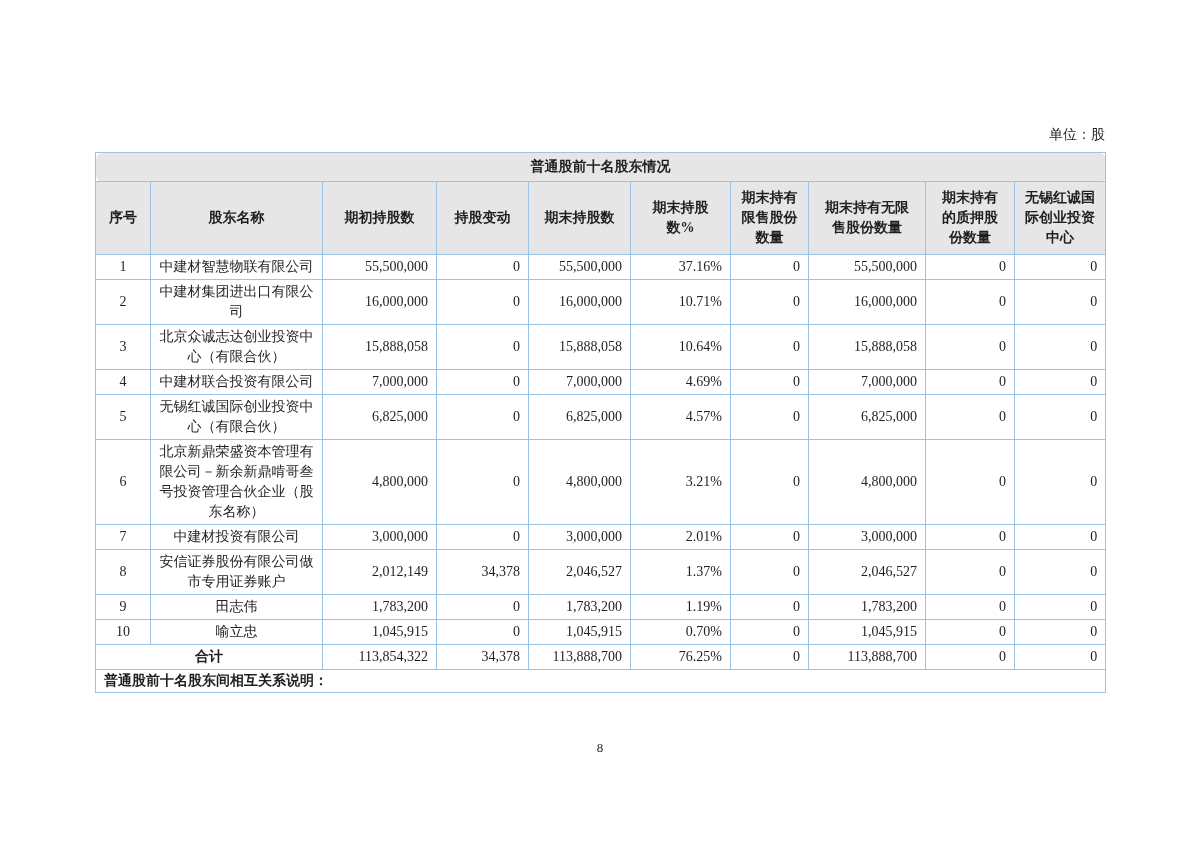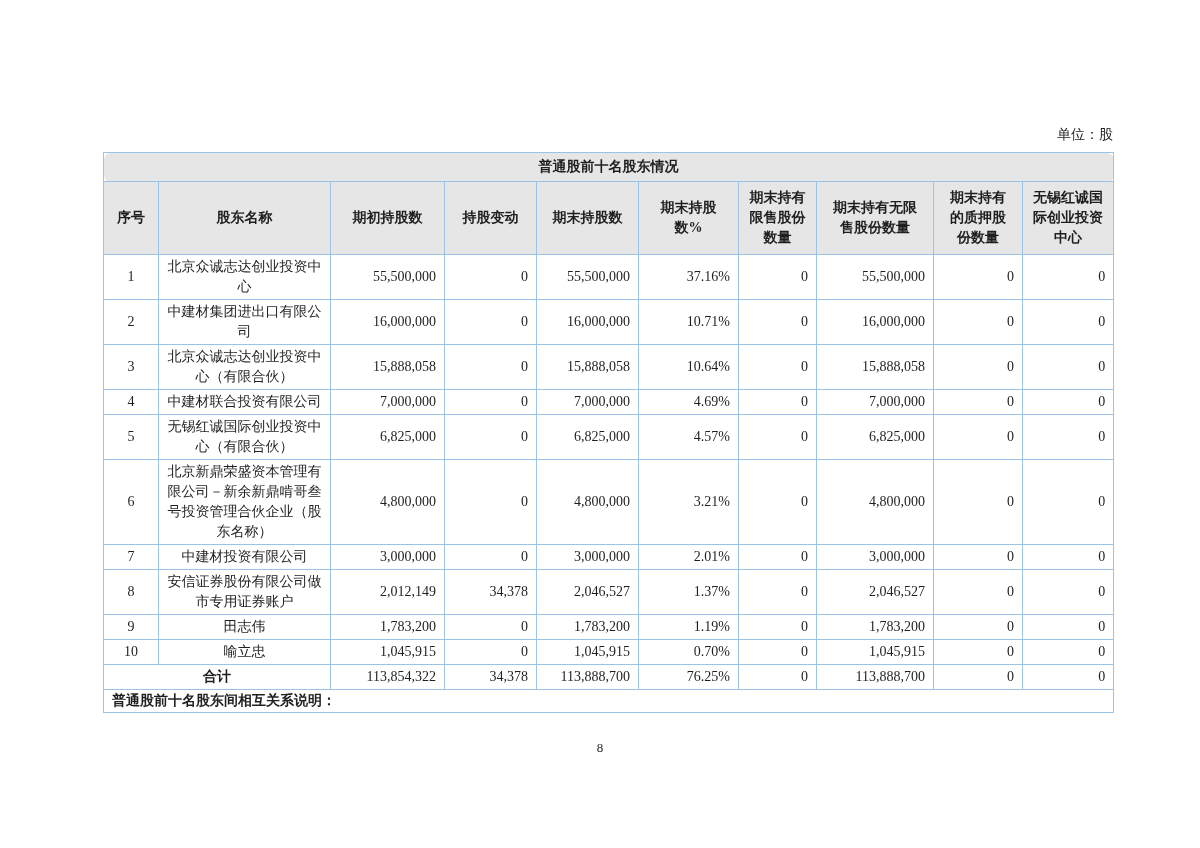--- a/index.html
+++ b/index.html
@@ -7,21 +7,21 @@
   body {
     width: 1200px; height: 848px;
     background: #ffffff;
     color: #1f1f1f;
     font-family: "Liberation Serif", "DejaVu Serif", serif;
     position: relative;
     overflow: hidden;
   }
   .content {
     position: absolute;
-    left: 103px; top: 126px;
+    left: 95px; top: 126px;
     width: 1010px;
   }
   .unit-label {
     text-align: right;
     font-size: 14px;
     line-height: 18px;
     margin-bottom: 8px;
     color: #1f1f1f;
   }
   table.shareholders {
@@ -108,21 +108,21 @@
         <th>期末持有限售股份数量</th>
         <th>期末持有无限售股份数量</th>
         <th>期末持有的质押股份数量</th>
         <th>无锡红诚国际创业投资中心</th>
       </tr>
     </thead>
     <tbody>
 
       <tr>
     <td class="ctr">1</td>
-    <td class="ctr">北京众诚志达创业投资中心</td>
+    <td class="ctr">中建材智慧物联有限公司</td>
     <td class="num">55,500,000</td>
     <td class="num">0</td>
     <td class="num">55,500,000</td>
     <td class="num">37.16%</td>
     <td class="num">0</td>
     <td class="num">55,500,000</td>
     <td class="num">0</td>
     <td class="num">0</td>
   </tr>
         <tr>

